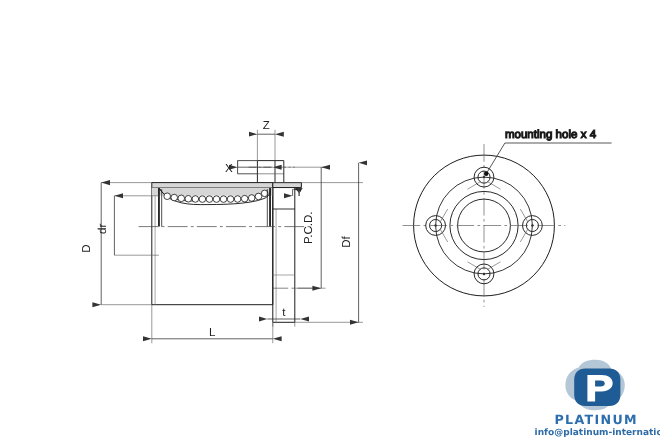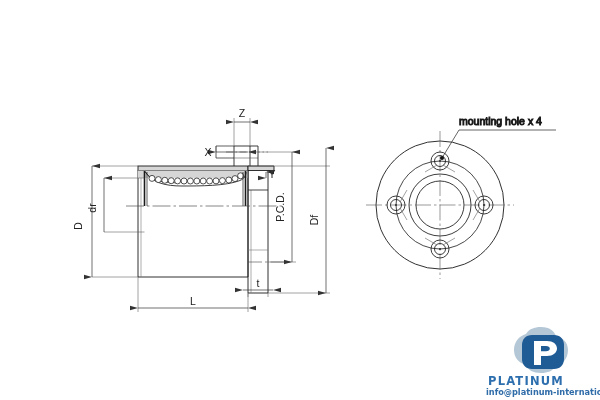--- a/index.html
+++ b/index.html
@@ -34,20 +34,21 @@
     left: 22px;
     top: 0px;
     width: 62px;
     height: 50px;
   }
   .logo-word {
     position: absolute;
     left: 0;
     top: 49px;
     width: 108px;
+    text-align: center;
     font-family: "DejaVu Sans", sans-serif;
     font-size: 11.5px;
     font-weight: bold;
     letter-spacing: 1.2px;
     color: #2d6fae;
   }
   .logo-mail {
     position: absolute;
     left: -2px;
     top: 62px;

